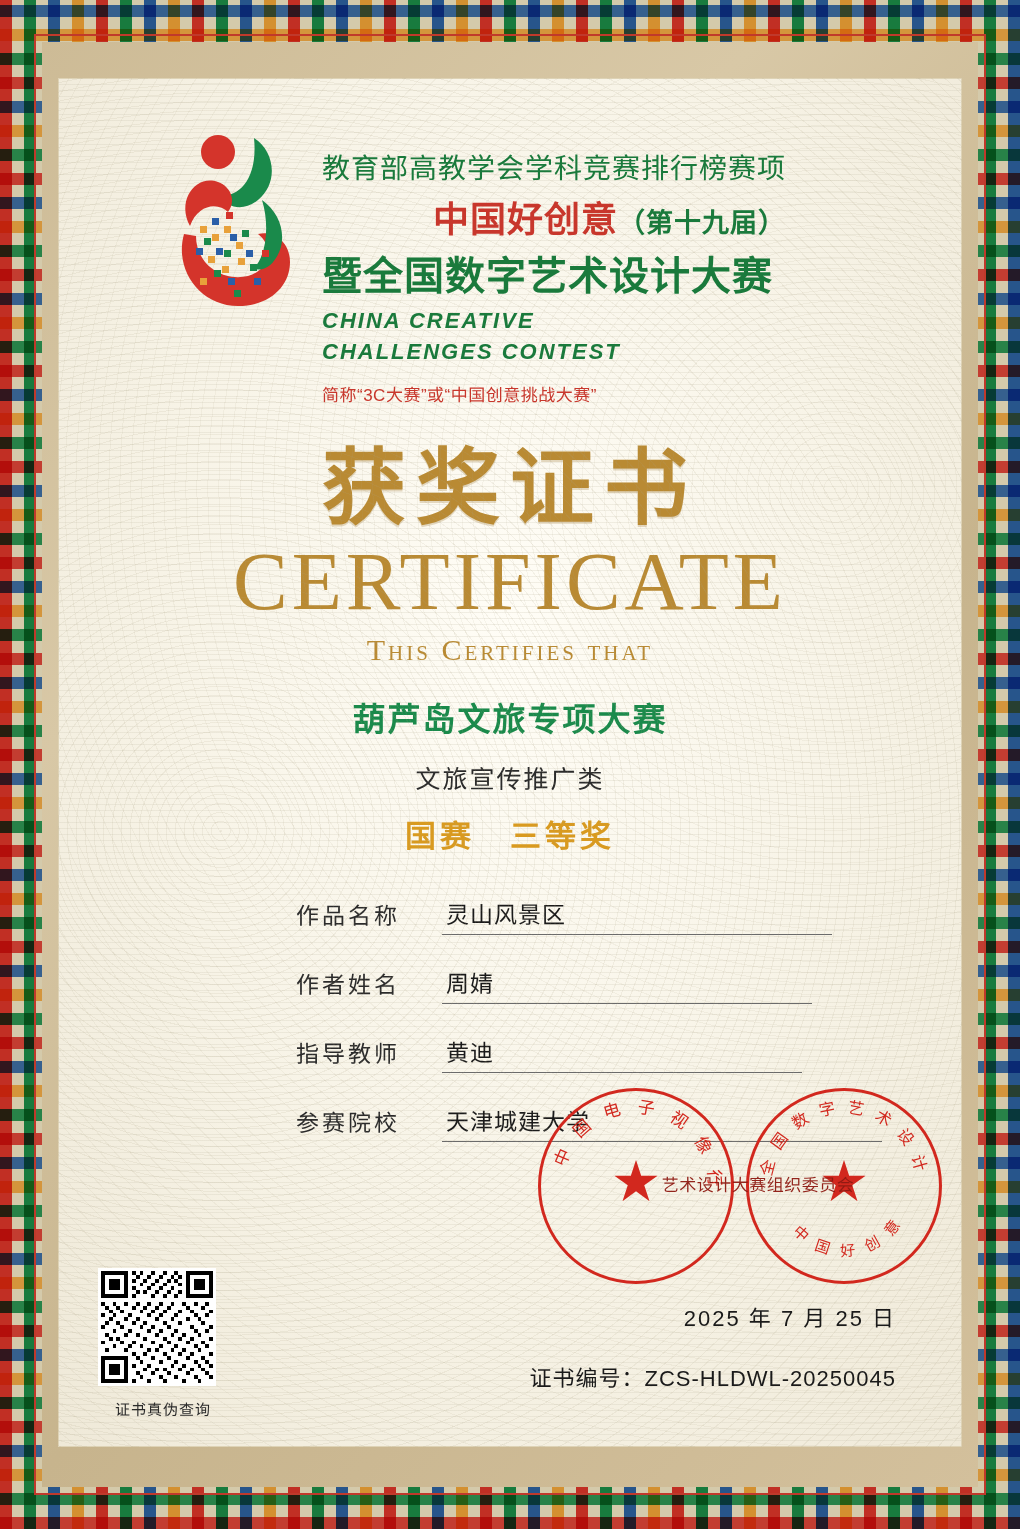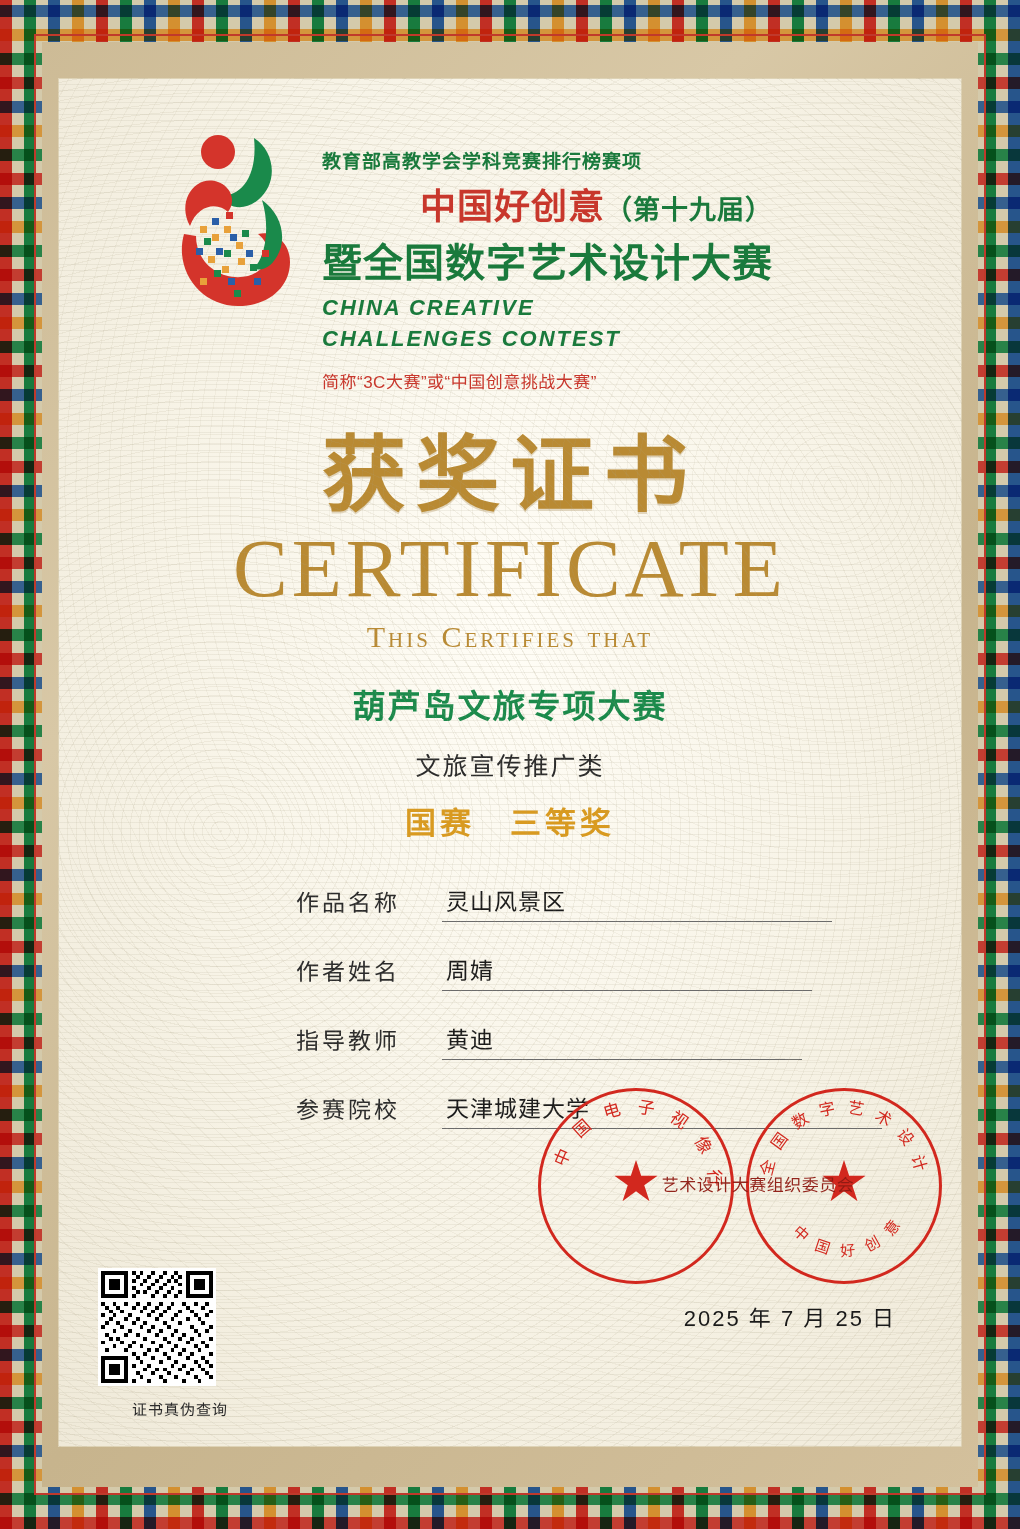--- a/index.html
+++ b/index.html
@@ -74,21 +74,21 @@
     width:138px;height:212px;
     flex:0 0 138px;
     position:relative;
   }
   .logo svg{display:block}
   .header-text{
     margin-left:18px;
     padding-top:16px;
   }
   .hdr-line1{
-    font-size:19px;color:#1a7a3c;font-weight:bold;letter-spacing:1px;
+    font-size:28px;color:#1a7a3c;font-weight:normal;letter-spacing:1px;
     font-family:"Liberation Sans", sans-serif;
   }
   .hdr-line2{
     font-size:36px;font-weight:bold;letter-spacing:1px;margin-top:4px;
     color:#1a7a3c;
     text-align:right;
   }
   .hdr-line2 .red{color:#c8372c;}
   .hdr-line2 .sub{font-size:27px;}
   .hdr-line3{
@@ -239,21 +239,21 @@
     width:118px;height:118px;
     background:#fff;
     padding:3px;
     box-sizing:border-box;
   }
   .qr-caption{
     margin-top:12px;
     font-size:15px;
     color:#2b2b2b;
     letter-spacing:1px;
-    text-align:right;
+    text-align:center;
   }
 </style>
 </head>
 <body>
 
 <div class="cert">
 
   <div class="border-frame"></div>
   <div class="border-inner-line"></div>
   <div class="border-mat"></div>
@@ -372,20 +372,23 @@
         </svg>
         <div class="stamp-star">★</div>
       </div>
     </div>
 
     <div class="seal-caption">
       <div>艺术设计大赛组织委员会</div>
     </div>
 
     <div class="date-line">2025 年 7 月 25 日</div>
+    <div class="cert-no">
+      <span>证书编号：</span><span>ZCS-HLDWL-20250045</span>
+    </div>
 
     <div class="qr-wrap">
       <div class="qr">
         <svg viewBox="0 0 29 29" width="112" height="112" shape-rendering="crispEdges" aria-hidden="true">
           <rect width="29" height="29" fill="#ffffff"></rect>
           <g fill="#000000">
             <rect x="0" y="0" width="7" height="1"></rect>
               <rect x="0" y="6" width="7" height="1"></rect>
             <rect x="0" y="0" width="1" height="7"></rect>
               <rect x="6" y="0" width="1" height="7"></rect>

